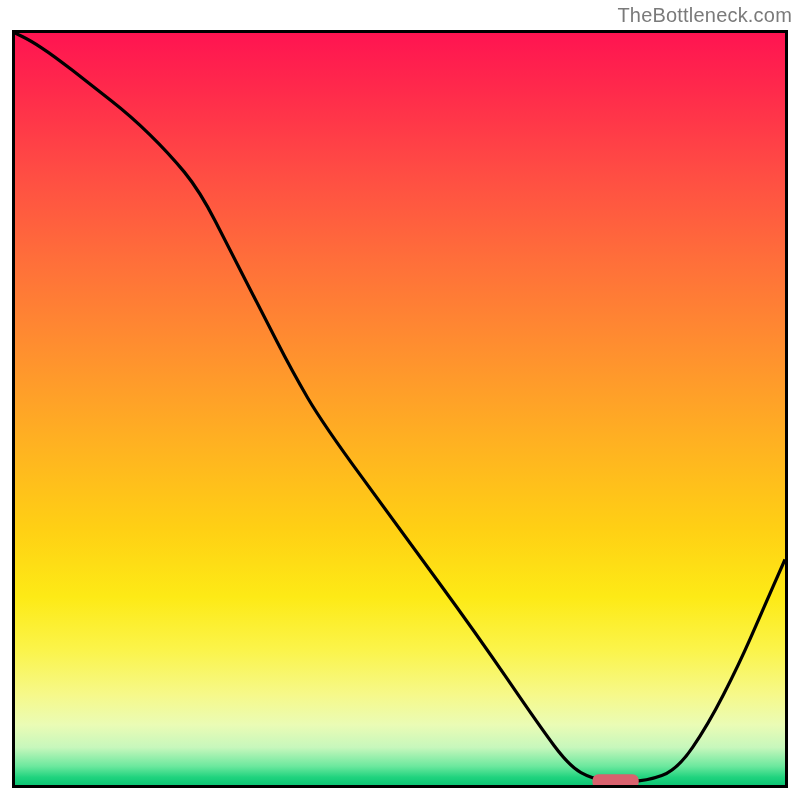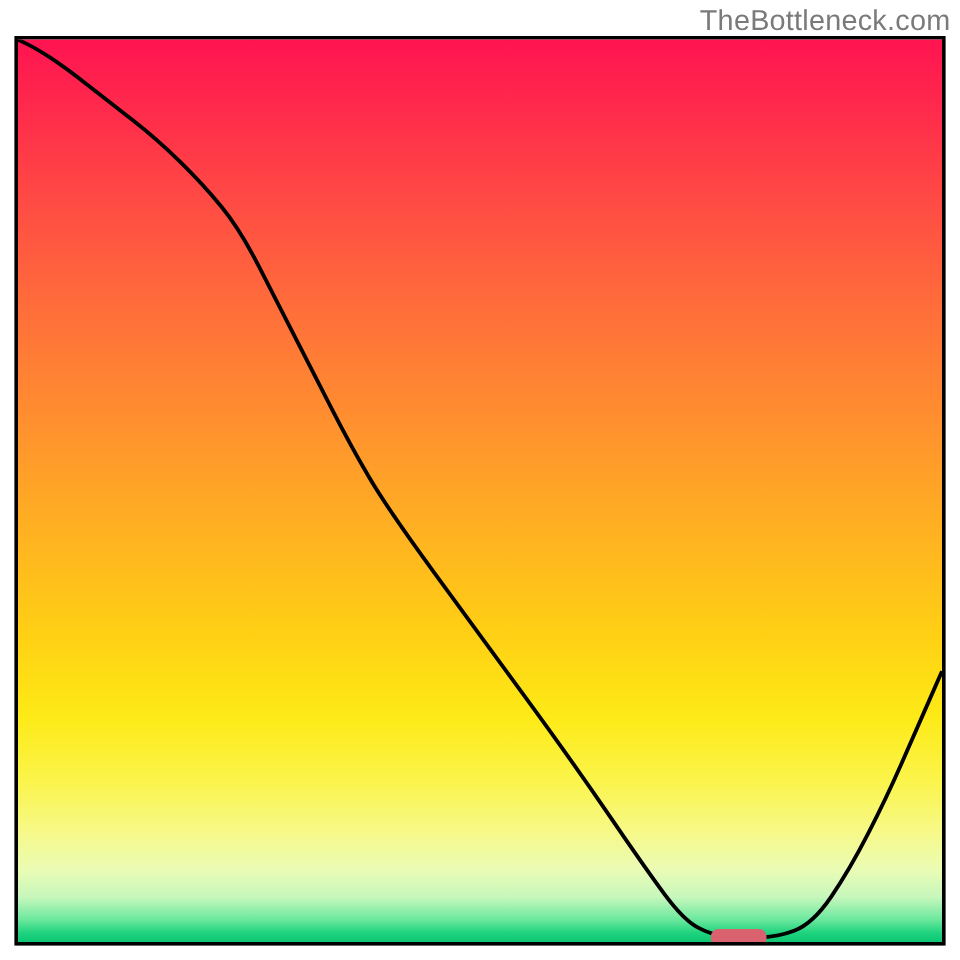--- a/index.html
+++ b/index.html
@@ -13,21 +13,21 @@
   .wrap {
     position: relative;
     width: 800px;
     height: 800px;
   }
   .attrib {
     position: absolute;
     top: 4px;
     right: 8px;
     font-family: Arial, Helvetica, sans-serif;
-    font-size: 24px;
+    font-size: 20px;
     color: #7a7a7a;
     letter-spacing: 0.2px;
   }
   .square {
     position: absolute;
     left: 12px;
     top: 30px;
     width: 776px;
     height: 758px;
     box-sizing: border-box;

